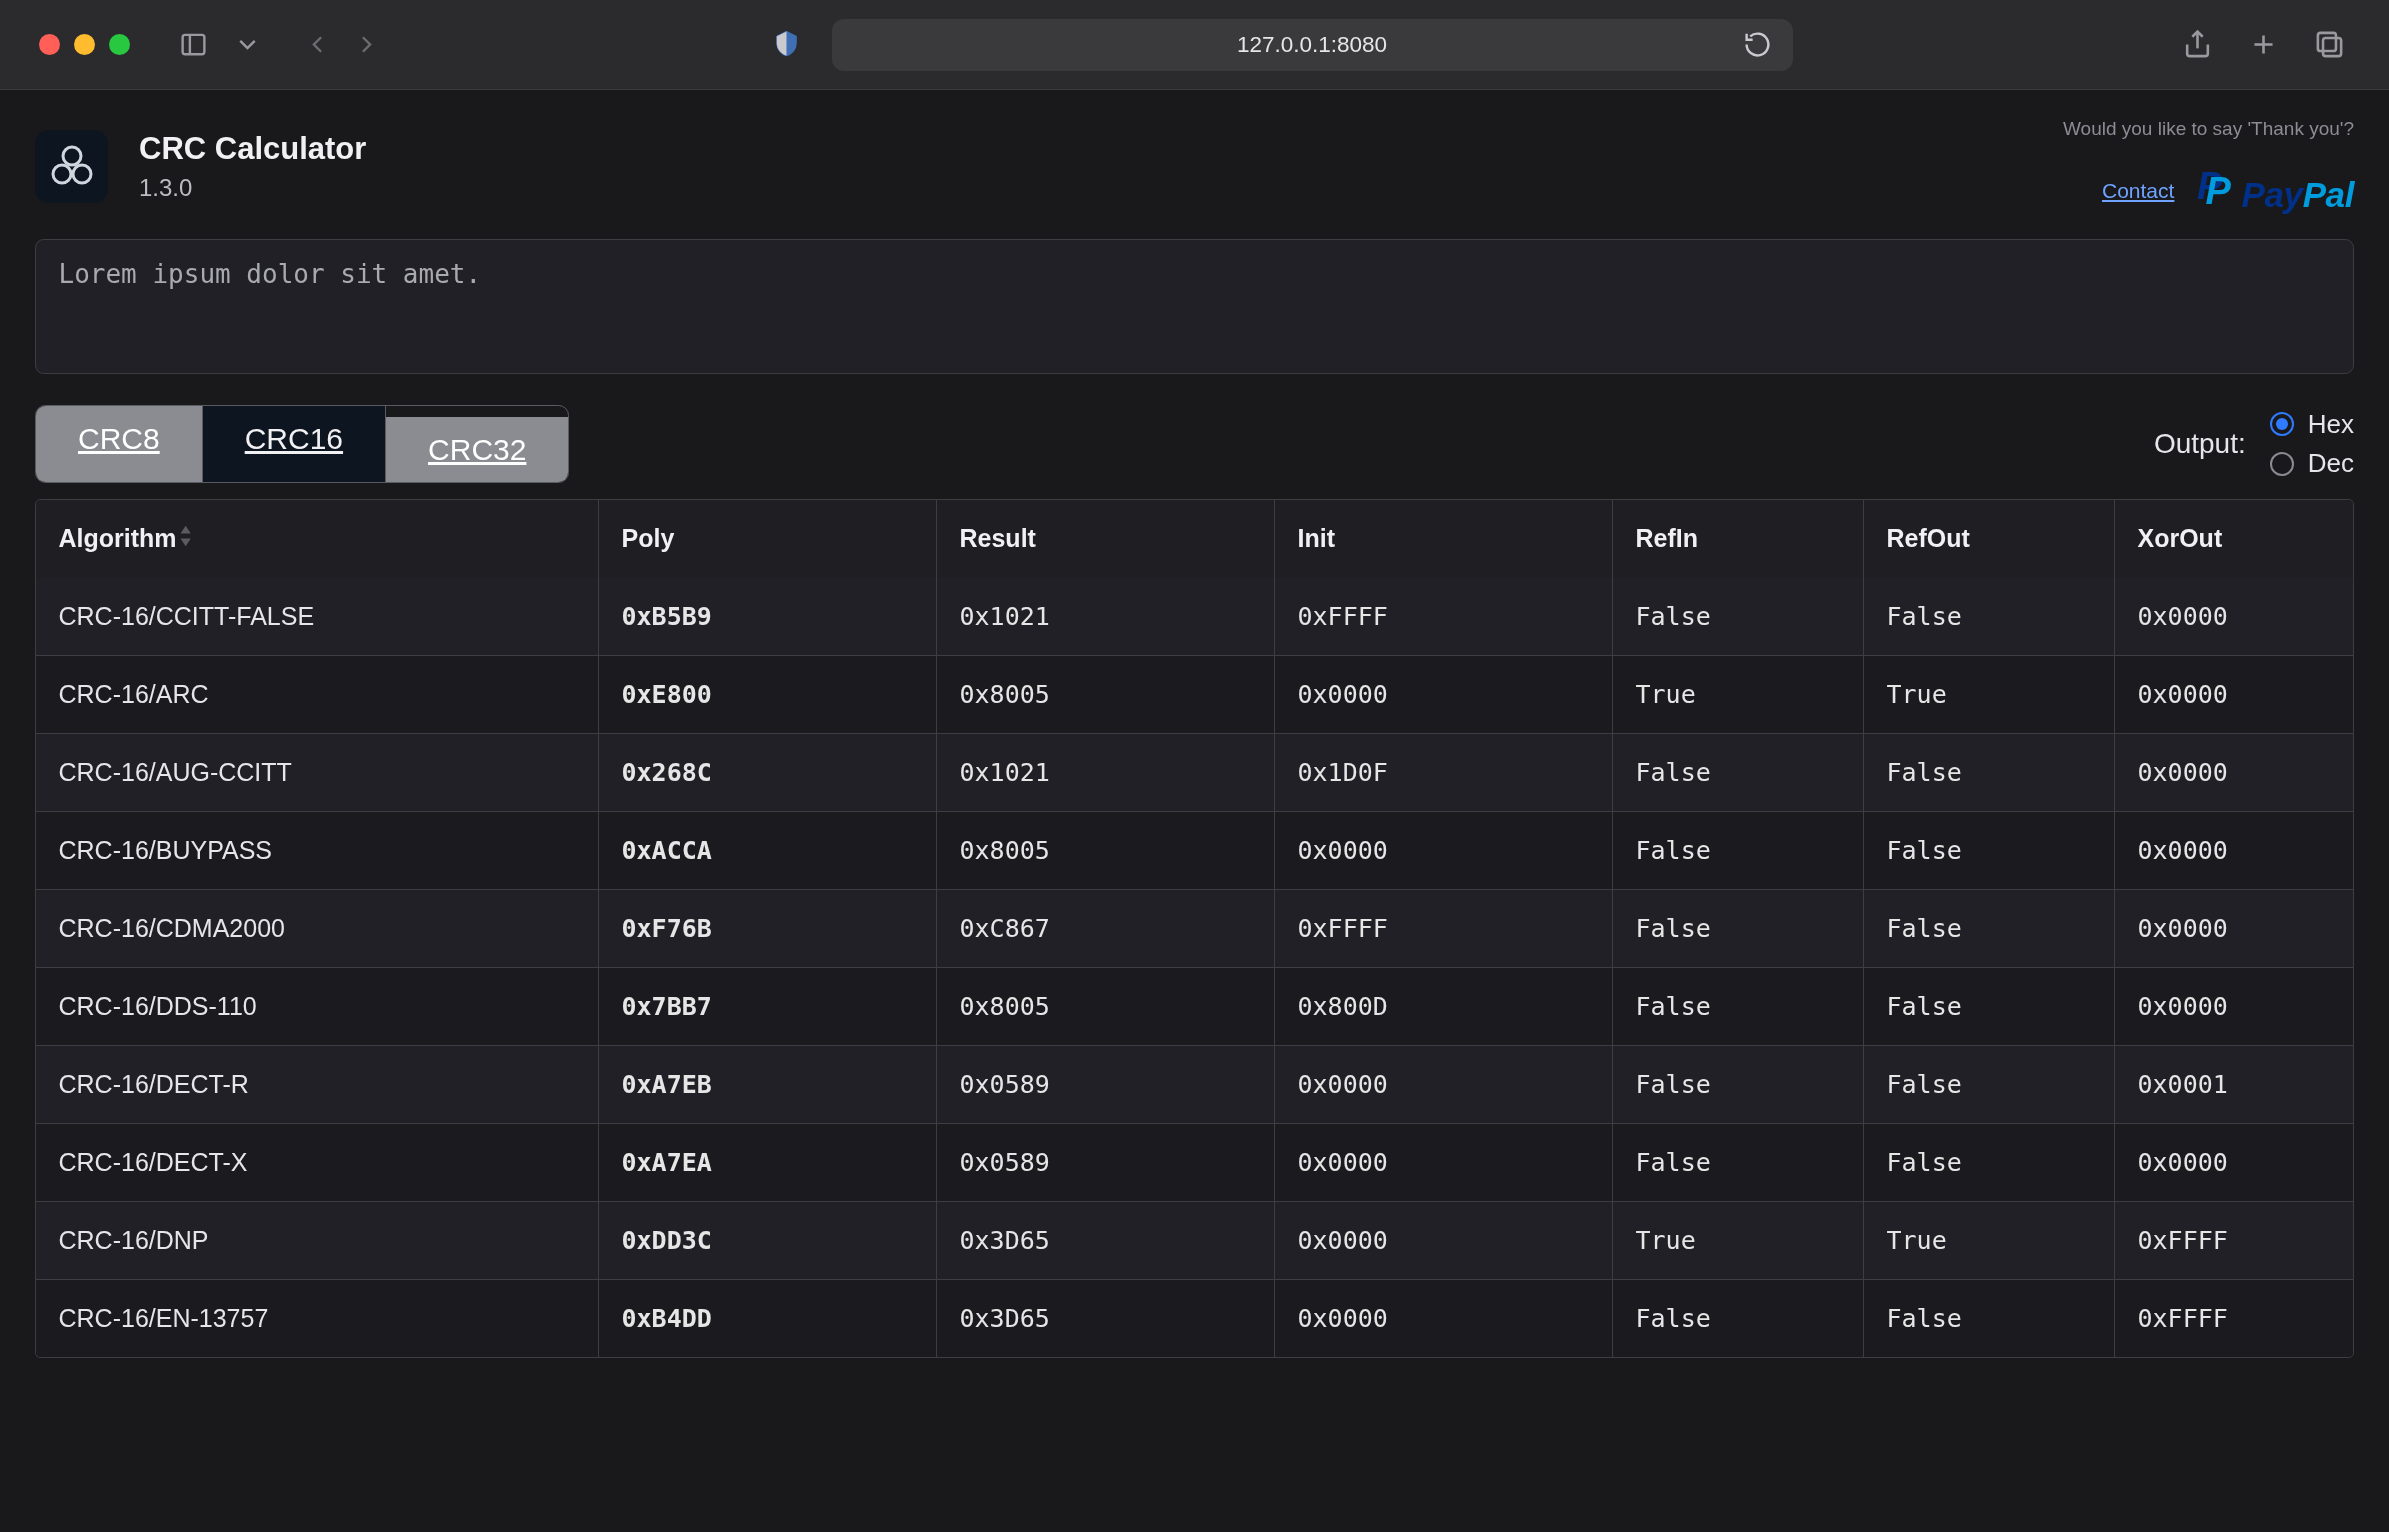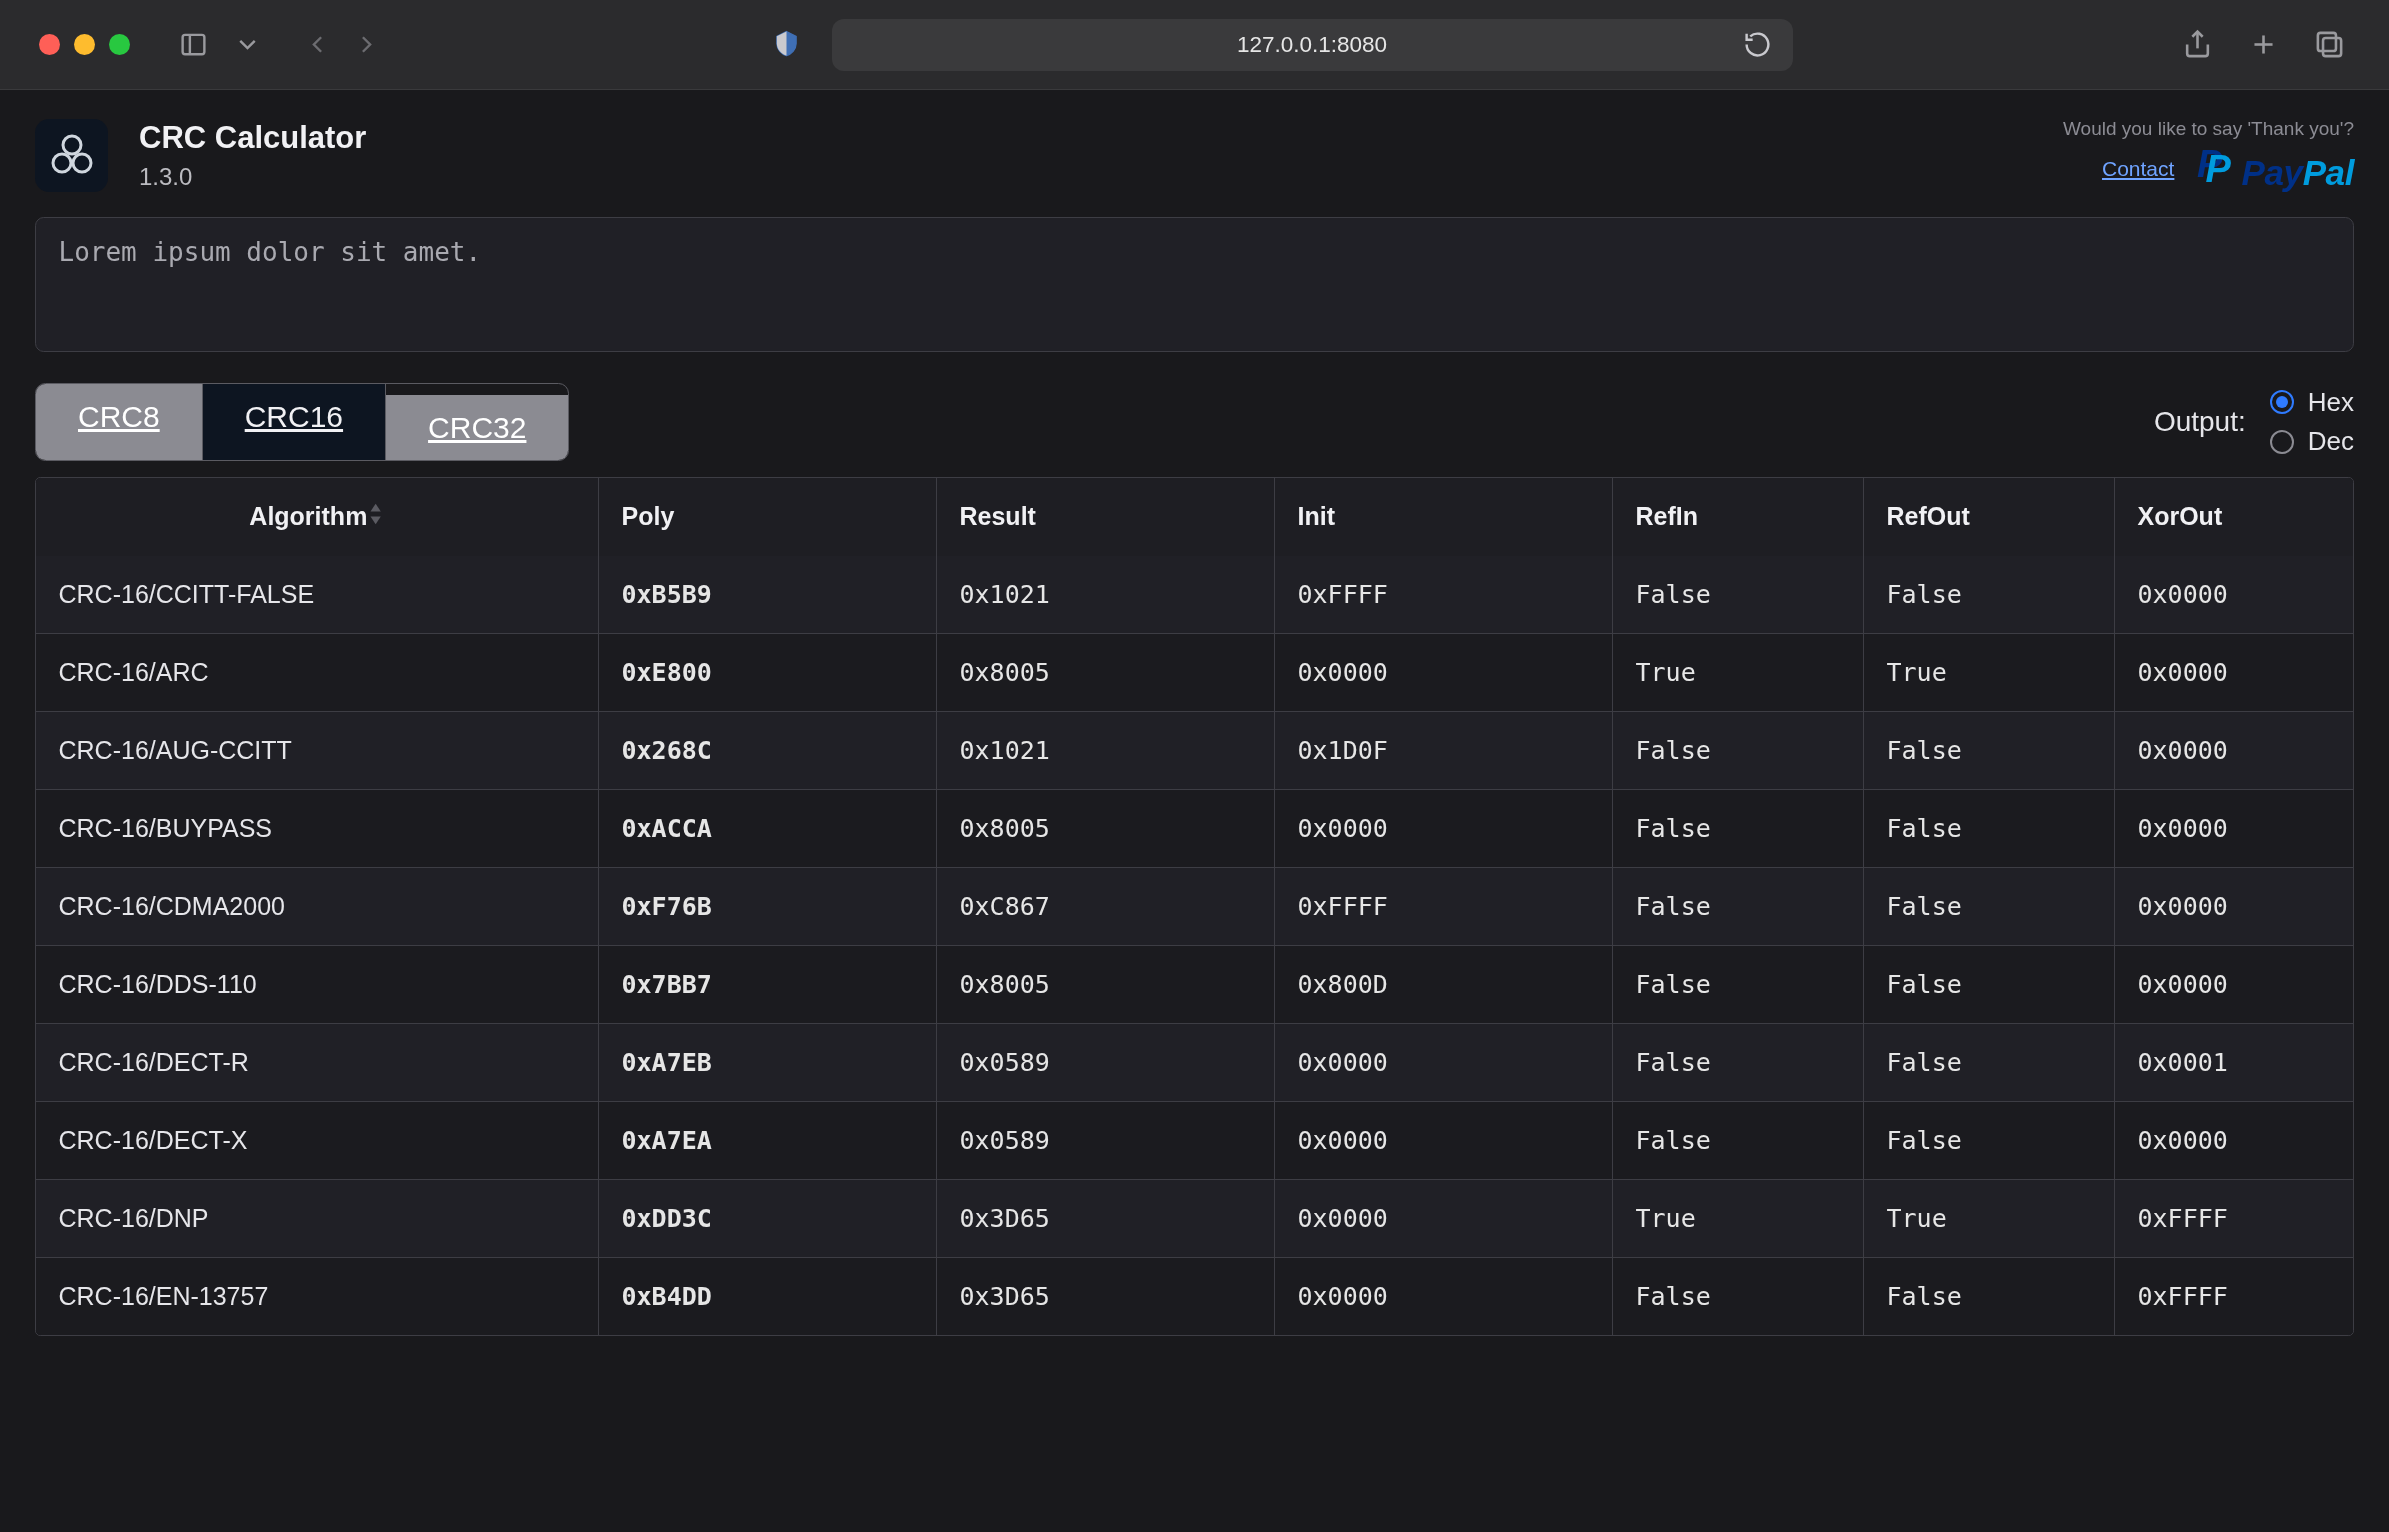--- a/index.html
+++ b/index.html
@@ -93,21 +93,21 @@
     display: flex; align-items: center; justify-content: center;
     margin-right: 31px;
   }
   .app-logo svg { width: 48px; height: 48px; stroke: #cfd6de; stroke-width: 3; fill: none; }
   .title-block { display: flex; flex-direction: column; gap: 7px; }
   .app-title { font-size: 31px; font-weight: 700; color: #f1f1f4; }
   .app-version { font-size: 24px; color: #bbbbc0; }
 
   .header-right {
     margin-left: auto;
-    display: flex; flex-direction: column; align-items: flex-end; gap: 5px;
+    display: flex; flex-direction: column; align-items: flex-end; gap: 27px;
     font-size: 19px; color: #8c8c94;
   }
   .header-right .row2 { display: flex; align-items: center; gap: 22.5px; }
   .contact-link { color: #6fa3ff; text-decoration: underline; font-size: 21px; }
   .paypal {
     display: flex; align-items: baseline; font-weight: 800; font-style: italic;
     font-size: 35px; letter-spacing: -0.4px;
   }
   .paypal .pp-icon { margin-right: 8.7px; position: relative; width: 36px; height: 40px; }
   .paypal .pp-icon .p1, .paypal .pp-icon .p2 {
@@ -186,21 +186,21 @@
   .trow:first-child { border-top: none; }
   .trow > div {
     padding: 24px 22.5px;
     border-right: 1.7px solid #3d3d44;
     white-space: nowrap;
     overflow: hidden;
   }
   .trow > div:last-child { border-right: none; }
 
   .thead { background: #1e1e23; font-weight: 700; color: #f1f1f4; }
-  .thead .algcell { display:flex; align-items:center; justify-content: center; }
+  .thead .algcell { display:flex; align-items:center; justify-content: flex-start; }
   .sort-icon { color: #5b5b62; }
 
   .tbody .trow:nth-child(odd)  { background: #202026; }
   .tbody .trow:nth-child(even) { background: #1b1b1f; }
 
   .mono { font-family: ui-monospace, "SF Mono", Menlo, Consolas, monospace; }
   .result { font-weight: 700; }
   .alg { color: #e6e6ea; }
 </style>
 </head>

